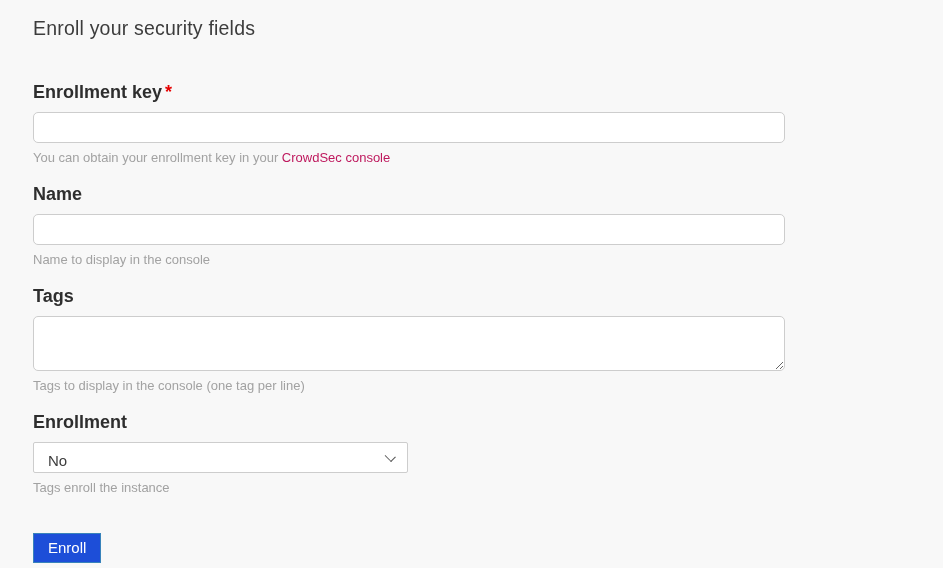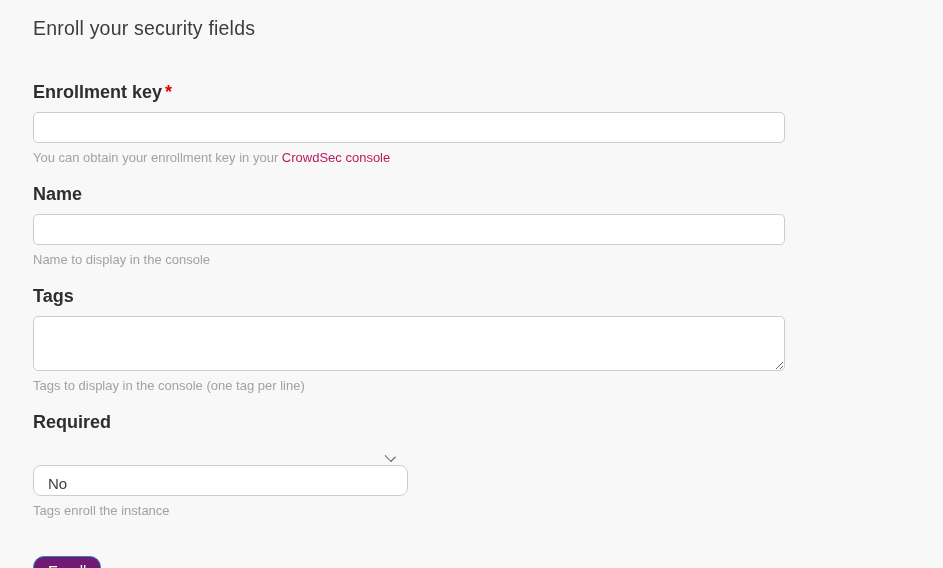--- a/index.html
+++ b/index.html
@@ -69,29 +69,28 @@
   }
   .select-wrap {
     position: relative;
     width: 375px;
   }
   .overwrite-select {
     width: 375px;
     height: 31px;
     background: #ffffff;
     border: 1px solid #cdcdcd;
-    border-radius: 8px;
+    border-radius: 2px;
     padding: 6px 30px 0 14px;
     font-size: 15px;
     font-family: "Liberation Sans", "DejaVu Sans", sans-serif;
     color: #3c3c3c;
     appearance: none;
     -webkit-appearance: none;
     outline: none;
-    margin-top: 23px;
   }
   .chevron {
     position: absolute;
     right: 13px;
     top: 11px;
     width: 9px;
     height: 9px;
     pointer-events: none;
   }
   .chevron::before {
@@ -100,24 +99,24 @@
     left: 0; top: 0;
     width: 8px; height: 8px;
     border-right: 1.6px solid #555;
     border-bottom: 1.6px solid #555;
     transform: rotate(45deg) scale(1, 0.75);
     transform-origin: 60% 40%;
   }
   .btn-primary {
     margin-top: 19px;
     display: inline-block;
-    background: #701a75;
+    background: #1d4ed8;
     color: #ffffff;
     border: 1px solid #3883bb;
-    border-radius: 11px;
+    border-radius: 0;
     font-size: 15px;
     font-family: "Liberation Sans", "DejaVu Sans", sans-serif;
     padding: 5px 14px 6px 14px;
     cursor: pointer;
   }
   .required-note {
     margin-top: 21px;
     font-size: 15px;
     color: #3f3f3f;
   }
@@ -144,21 +143,21 @@
       <div class="help-block">Name to display in the console</div>
     </div>
 
     <div class="form-group">
       <label class="control-label">Tags</label>
       <textarea class="tags-area" style=""></textarea>
       <div class="help-block">Tags to display in the console (one tag per line)</div>
     </div>
 
     <div class="form-group">
-      <label class="control-label">Required</label>
+      <label class="control-label">Enrollment</label>
       <div class="select-wrap">
         <select class="overwrite-select">
           <option>No</option>
         </select>
         <span class="chevron"></span>
       </div>
       <div class="help-block">Tags enroll the instance</div>
     </div>
 
     <button type="button" class="btn-primary">Enroll</button>

